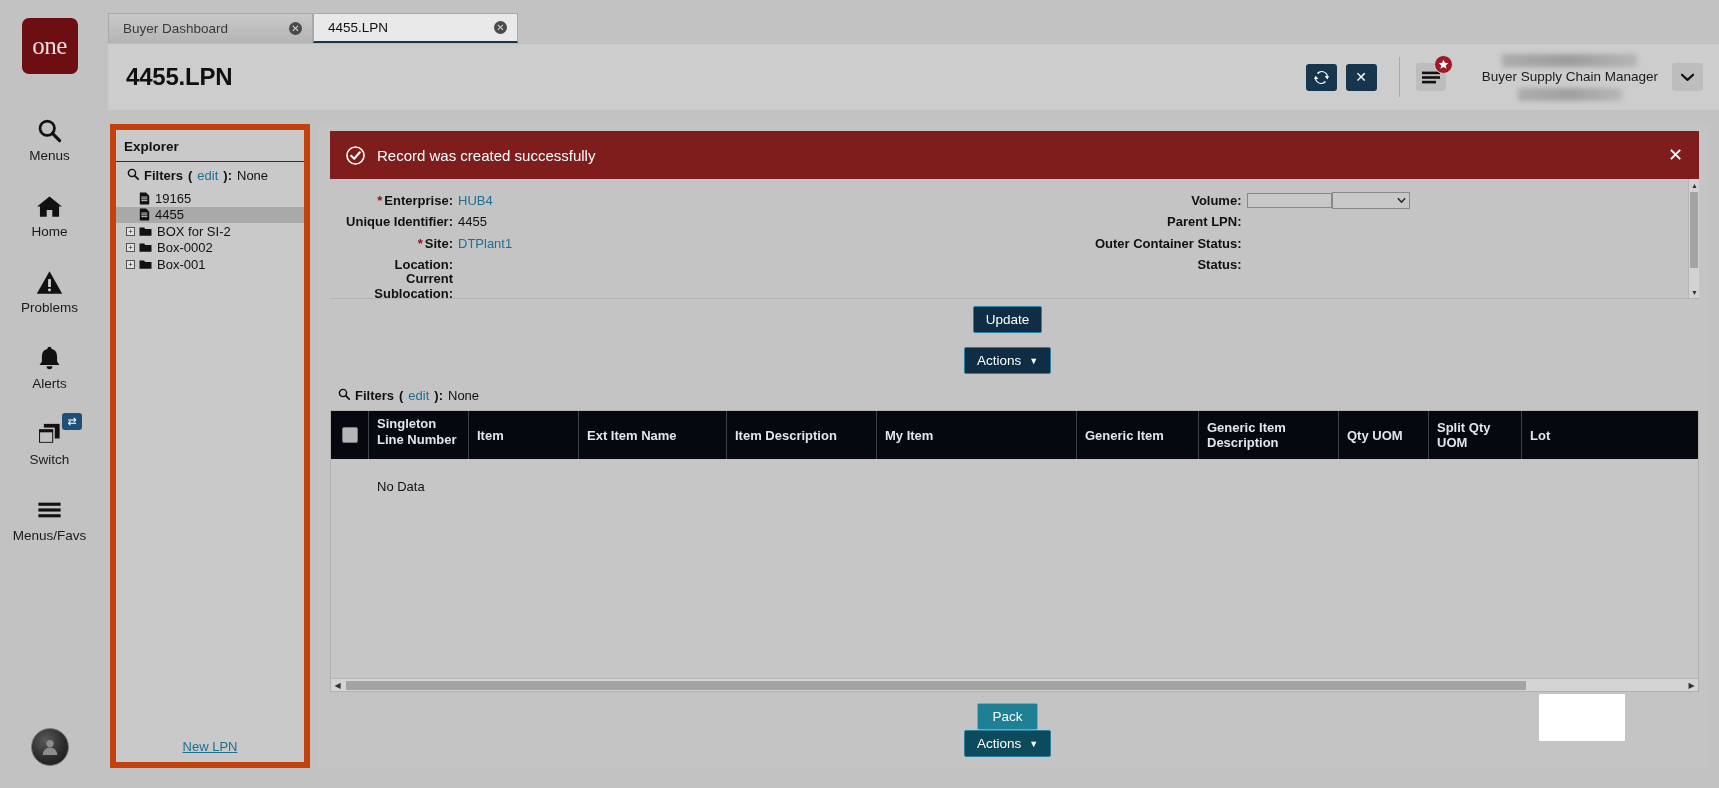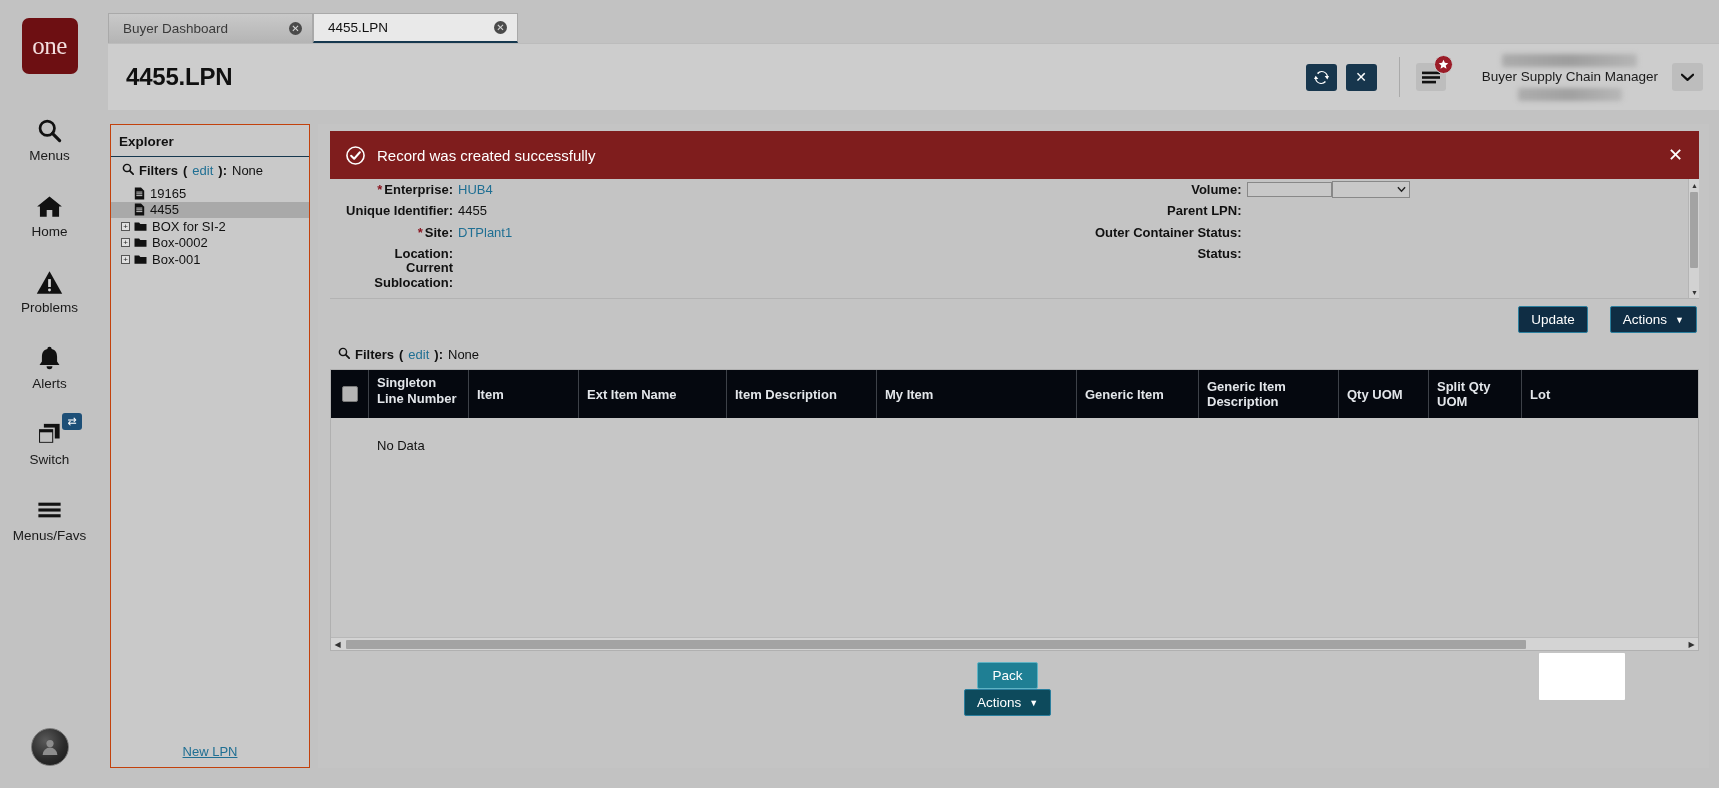--- a/index.html
+++ b/index.html
@@ -106,21 +106,21 @@
   .user-role { font-size: 13.5px; color: #1b1b1b; margin: 2px 0; }
   .user-caret {
     width: 31px; height: 28px; border-radius: 3px; background: #bdbdbd;
     display: flex; align-items: center; justify-content: center;
     margin-left: 14px; margin-right: 16px; cursor: pointer;
   }
 
   
   .explorer {
     position: absolute; left: 110px; top: 124px; width: 200px; height: 644px;
-    background: #c9c9c9; border: 1px solid #c2410c;
+    background: #c9c9c9; border: 6px solid #c2410c;
     display: flex; flex-direction: column;
   }
   .explorer-title {
     font-size: 13.5px; font-weight: bold; color: #111;
     padding: 9px 0 7px 8px; border-bottom: 1px solid #16384f;
   }
   .explorer-filters {
     display: flex; align-items: center; gap: 5px;
     padding: 6px 0 6px 11px; font-size: 13px; color: #111;
   }
@@ -162,21 +162,21 @@
   .banner-x {
     margin-left: auto; font-size: 18px; color: #fff; cursor: pointer; line-height: 1;
   }
 
   
   .formwrap {
     position: relative; margin: 0 10px 0 12px; height: 120px;
     overflow: hidden; background: #c4c4c4;
     border-bottom: 1px solid #b3b3b3;
   }
-  .formgrid { display: flex; }
+  .formgrid { display: flex; padding-top: 11px; }
   .fcol { width: 50%; }
   .frow {
     display: flex; align-items: center; height: 21.3px; font-size: 13px; color: #111;
   }
   .flabel {
     flex: 0 0 auto; text-align: right; font-weight: bold;
     padding-right: 5px; color: #111;
   }
   .fcol.left .flabel { width: 128px; }
   .fcol.right .flabel { width: 232px; }
@@ -203,21 +203,21 @@
   }
   .vsarrow {
     position: absolute; left: 0; width: 11px; height: 12px;
     display: flex; align-items: center; justify-content: center;
     font-size: 7px; color: #333;
   }
 
   
   .updatebar {
     display: flex; justify-content: flex-end; align-items: center;
-    padding: 7px 12px 8px 0; gap: 22px;
+    padding: 7px 12px 8px 0; gap: 14px; flex-direction: column;
   }
   .btn {
     background: #0f2d44; color: #fff; border: 1px solid #2b7f9e;
     font-size: 13.5px; padding: 5px 12px; border-radius: 2px; cursor: pointer;
     display: flex; align-items: center; gap: 8px;
   }
   .btn .caret { font-size: 9px; }
 
   
   .tablewrap { margin: 0 10px 0 12px; background: #c4c4c4; }

